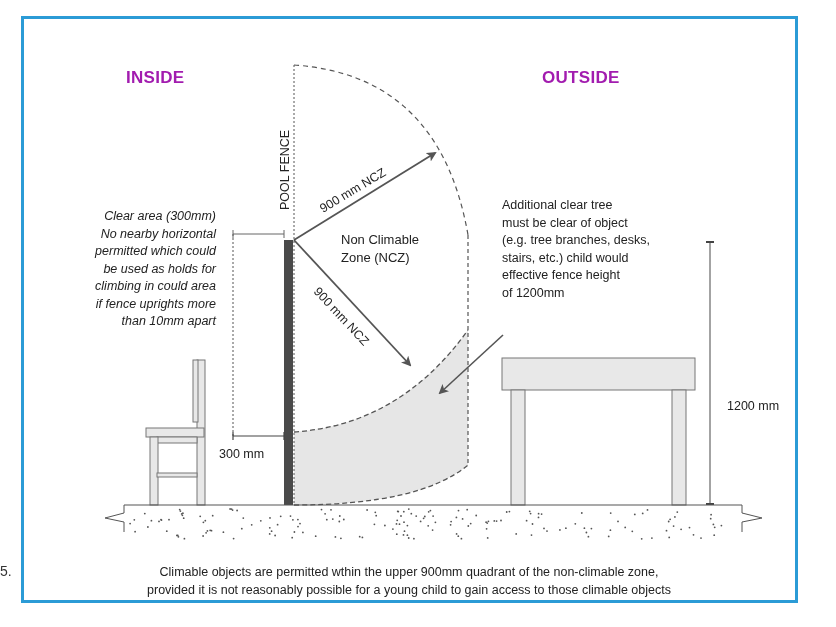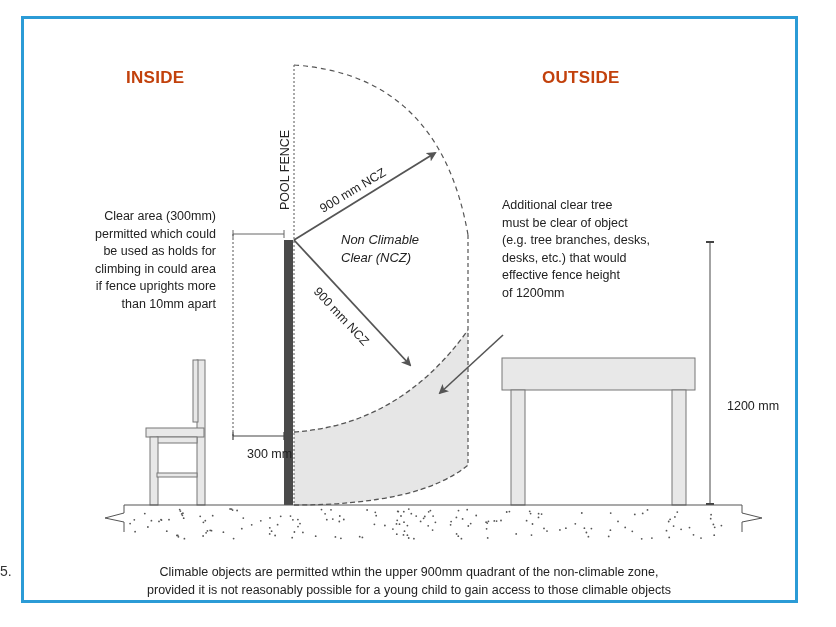--- a/index.html
+++ b/index.html
@@ -2,21 +2,21 @@
 <html><head>
 <meta charset="utf-8">
 <style>
   html, body { margin: 0; padding: 0; background: #ffffff; }
   body { width: 836px; height: 627px; position: relative; overflow: hidden;
          font-family: "Liberation Sans", "DejaVu Sans", sans-serif; color: #222; }
   #frame { position: absolute; left: 21px; top: 16px; width: 771px; height: 581px;
            border: 3px solid #2b9bd6; box-sizing: content-box; }
   svg#diagram { position: absolute; left: 0; top: 0; }
   .lbl { position: absolute; font-size: 12.5px; line-height: 17.5px; color: #222; white-space: nowrap; }
-  .heading { position: absolute; font-size: 17px; font-weight: bold; letter-spacing: 0.3px; color: #c2410c; }
+  .heading { position: absolute; font-size: 17px; font-weight: bold; letter-spacing: 0.3px; color: #a21caf; }
   .stray { position: absolute; left: 0; top: 563px; font-size: 14px; color: #333; }
 </style>
 </head>
 <body>
 
 <div id="frame"></div>
 
 <svg id="diagram" width="836" height="627" viewBox="0 0 836 627">
   <defs>
     <marker id="arrowhead" markerWidth="10" markerHeight="10" refX="8" refY="5" orient="auto" markerUnits="userSpaceOnUse">
@@ -249,41 +249,42 @@
   </g>
 
   <text x="0" y="0" transform="translate(289,210) rotate(-90)" font-size="12.5" fill="#222" font-family="Liberation Sans, sans-serif">POOL FENCE</text>
   <text x="0" y="0" transform="translate(323,213) rotate(-31)" font-size="12.5" fill="#222" font-family="Liberation Sans, sans-serif">900 mm NCZ</text>
   <text x="0" y="0" transform="translate(313,292) rotate(47)" font-size="12.5" fill="#222" font-family="Liberation Sans, sans-serif">900 mm NCZ</text>
 </svg>
 
 <div class="heading" style="left:126px; top:68px;">INSIDE</div>
 <div class="heading" style="left:542px; top:68px;text-align:right;">OUTSIDE</div>
 
-<div class="lbl" style="left:341px; top:231px; font-size:13px;font-style:italic;">
+<div class="lbl" style="left:341px; top:231px; font-size:13px;">
   <div>Non Climable</div>
-  <div>Clear (NCZ)</div>
-</div>
-
-<div class="lbl" style="right:620px; top:208px; text-align:right;">
+  <div>Zone (NCZ)</div>
+</div>
+
+<div class="lbl" style="right:620px; top:208px; text-align:right;font-style:italic;">
   <div>Clear area (300mm)</div>
+  <div>No nearby horizontal</div>
   <div>permitted which could</div>
   <div>be used as holds for</div>
   <div>climbing in could area</div>
   <div>if fence uprights more</div>
   <div>than 10mm apart</div>
 </div>
 
-<div class="lbl" style="left:219px; top:446px;margin-left:28px;">300 mm</div>
+<div class="lbl" style="left:219px; top:446px;">300 mm</div>
 
 <div class="lbl" style="left:502px; top:197px;">
   <div>Additional clear tree</div>
   <div>must be clear of object</div>
   <div>(e.g. tree branches, desks,</div>
-  <div>desks, etc.) that would</div>
+  <div>stairs, etc.) child would</div>
   <div>effective fence height</div>
   <div>of 1200mm</div>
 </div>
 
 <div class="lbl" style="left:727px; top:352px;margin-top:46px;">1200 mm</div>
 
 <div class="lbl" style="left:22px; width:774px; top:563px; text-align:center; font-size:12.5px; line-height:18px;">
   <div>Climable objects are permitted wthin the upper 900mm quadrant of the non-climable zone,</div>
   <div>provided it is not reasonably possible for a young child to gain access to those climable objects</div>
 </div>

